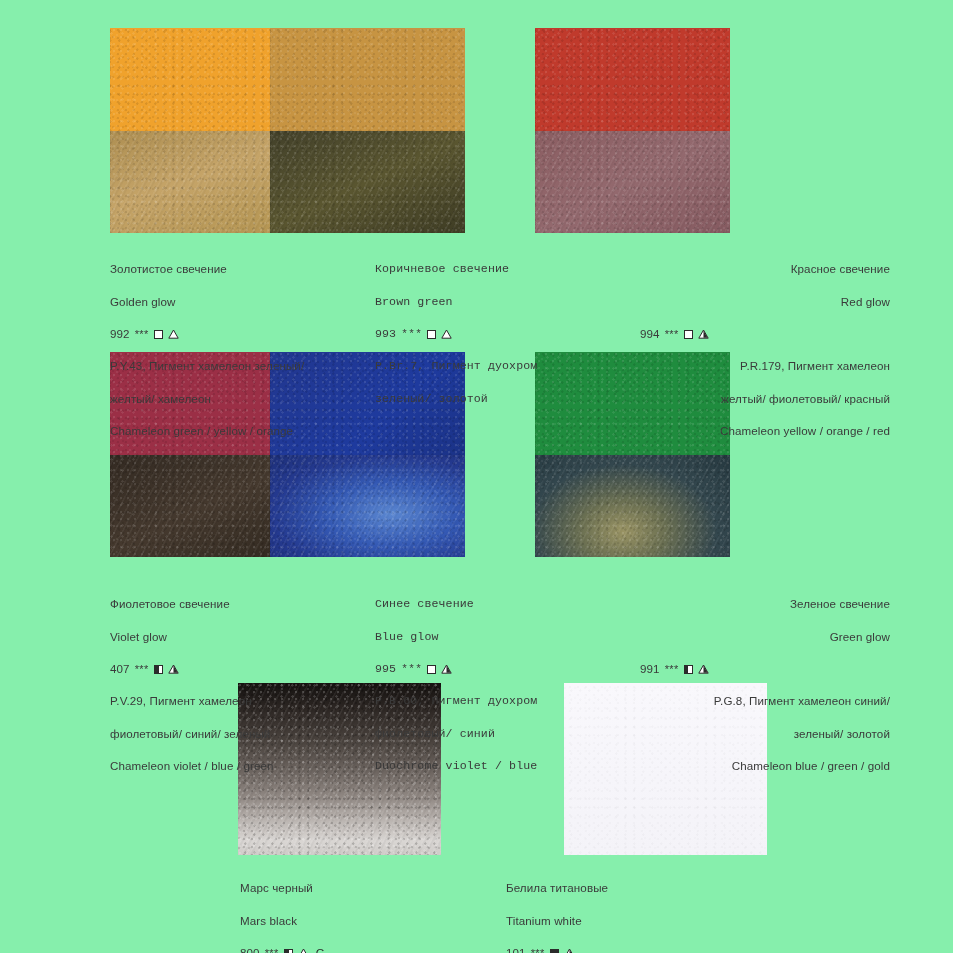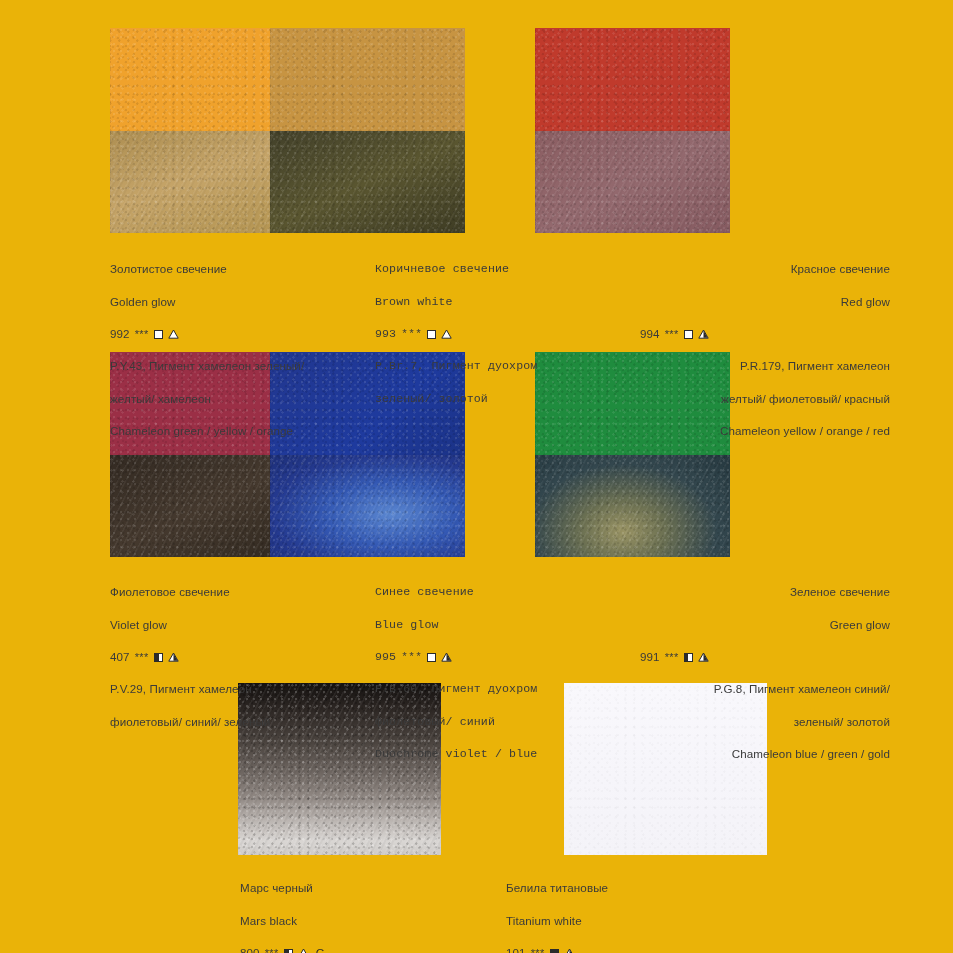--- a/index.html
+++ b/index.html
@@ -12,21 +12,21 @@
     height: 953px;
     font-family: "Liberation Sans", sans-serif;
     color: #2b2b2b;
     position: relative;
     overflow: hidden;
   }
 
   .sheet {
     position: absolute;
     inset: 0;
-    background: #eab308;
+    background: #86efac;
   }
 
   
   .row {
     position: absolute;
     left: 0;
     width: 953px;
     display: flex;
   }
   .row-1 { top: 28px; }
@@ -125,21 +125,21 @@
   }
   .sq.full-fill { background: #2b2b2b; }
 
   .tri { position: relative; width: 11px; height: 10px; }
   .tri svg { display: block; }
 
   .gletter { font-size: 11.6px; color: #2b2b2b; margin-left: 2px; }
 
   
   .cap-r1 { top: 245px; }
-  .cap-r2 { top: 568px; }
+  .cap-r2 { top: 580px; }
   .cap-r3 { top: 864px; }
   .cap-c1 { left: 110px; }
   .cap-c2 { left: 375px; font-family: Liberation Mono, monospace; }
   .cap-c3 { left: 640px; text-align: right; }
   .cap-b1 { left: 240px; }
   .cap-b2 { left: 506px; }
 </style>
 </head>
 <body>
 
@@ -243,21 +243,21 @@
             <polygon points="5.5,1 10.2,9.2 0.8,9.2" fill="#ffffff" stroke="#2b2b2b" stroke-width="1"></polygon>
           </svg></span>
     </span>
     <span class="cap-line">P.Y.43, Пигмент хамелеон зеленый/</span>
     <span class="cap-line">желтый/ хамелеон</span>
     <span class="cap-line">Chameleon green / yellow / orange</span>
   </div>
 
   <div class="caption cap-r1 cap-c2">
     <span class="cap-line">Коричневое свечение</span>
-    <span class="cap-line">Brown white</span>
+    <span class="cap-line">Brown green</span>
     <span class="cap-code">
       <span>993</span>
       <span class="stars">***</span>
       <span class="ico sq"></span>
       <span class="ico tri"><svg width="11" height="10" viewBox="0 0 11 10">
             <polygon points="5.5,1 10.2,9.2 0.8,9.2" fill="#ffffff" stroke="#2b2b2b" stroke-width="1"></polygon>
           </svg></span>
     </span>
     <span class="cap-line">P.Br.7, Пигмент дуохром</span>
     <span class="cap-line">зеленый/ золотой</span>
@@ -287,20 +287,21 @@
       <span>407</span>
       <span class="stars">***</span>
       <span class="ico sq half-fill"></span>
       <span class="ico tri"><svg width="11" height="10" viewBox="0 0 11 10">
             <polygon points="5.5,1 10.2,9.2 0.8,9.2" fill="#ffffff" stroke="#2b2b2b" stroke-width="1"></polygon>
             <polygon points="5.5,1.6 9.6,8.8 5.5,8.8" fill="#2b2b2b"></polygon>
           </svg></span>
     </span>
     <span class="cap-line">P.V.29, Пигмент хамелеон</span>
     <span class="cap-line">фиолетовый/ синий/ зеленый</span>
+    <span class="cap-line">Chameleon violet / blue / green</span>
   </div>
 
   <div class="caption cap-r2 cap-c2">
     <span class="cap-line">Синее свечение</span>
     <span class="cap-line">Blue glow</span>
     <span class="cap-code">
       <span>995</span>
       <span class="stars">***</span>
       <span class="ico sq"></span>
       <span class="ico tri"><svg width="11" height="10" viewBox="0 0 11 10">

